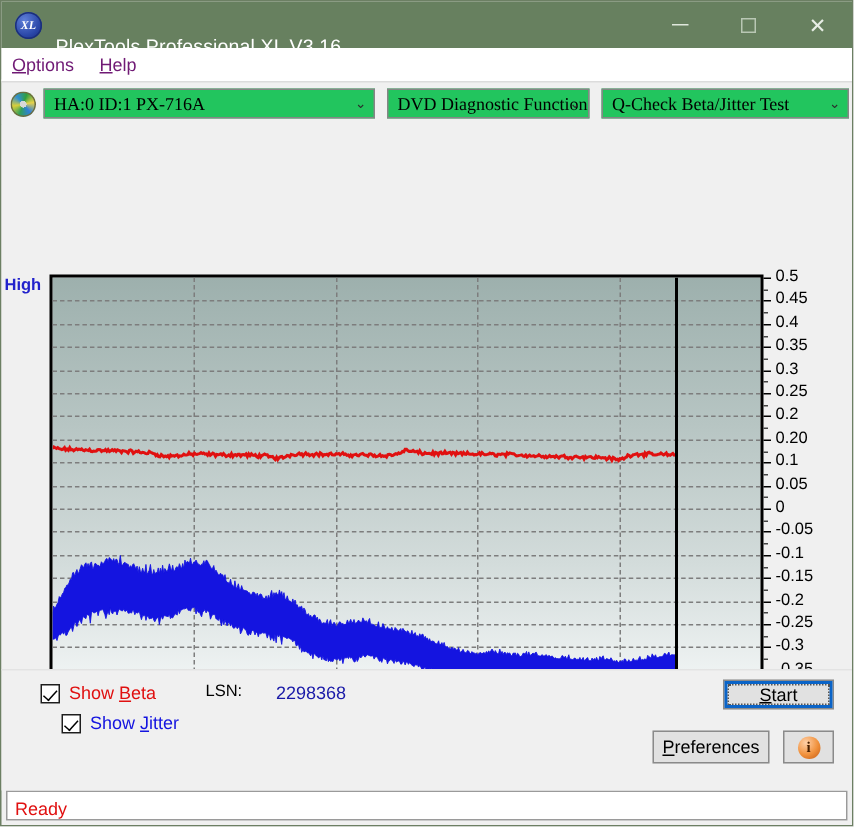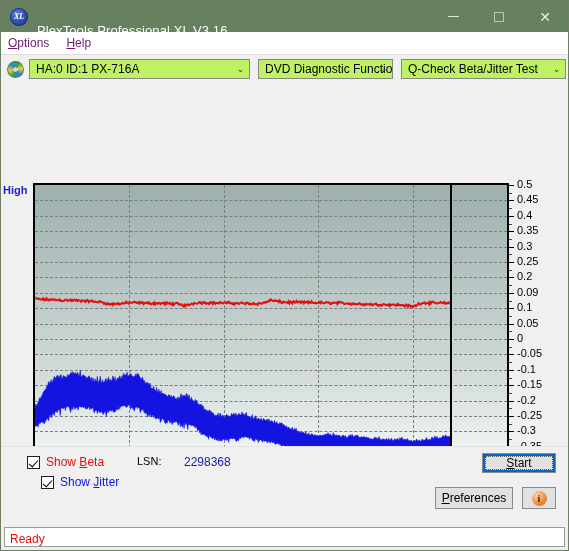--- a/index.html
+++ b/index.html
@@ -58,25 +58,25 @@
     border-top:1px solid #dcdcdc;
   }
   .disc-icon{
     width:17px;height:17px;border-radius:50%;margin-right:5px;flex:0 0 auto;
     background:
       radial-gradient(circle at 50% 50%, #d8d8d8 0 18%, transparent 19%),
       conic-gradient(from 20deg,#2f9f3f,#e8d24a,#2f7fd8,#2fa05a,#d9cf3a,#2f8fd0,#2f9f3f);
     box-shadow:0 0 0 1px #6d6d3f inset;
   }
   .combo{
-    height:20px;background:#bef264;
+    height:20px;background:#22c55e;
     border:1px solid #868686;
     display:flex;align-items:center;
     font-size:12px;color:#000;box-sizing:border-box;
-    position:relative;margin-right:8px;
+    position:relative;margin-right:8px;font-family:Liberation Serif, serif;
   }
   .combo .val{padding-left:6px;white-space:nowrap;overflow:hidden;}
   .combo .chev{
     position:absolute;right:0;top:0;bottom:0;width:17px;
     display:flex;align-items:center;justify-content:center;
     color:#2b2b2b;font-size:9px;
   }
   #combo-drive{width:221px;}
   #combo-function{width:135px;}
   #combo-test{width:165px;margin-right:0;}
@@ -244,21 +244,21 @@
       <div class="ylab" style="top: 126.8px;">0.4</div>
       <div class="ytick" style="top: 148.2px;"></div>
       <div class="ylab" style="top: 142.2px;">0.35</div>
       <div class="ytick" style="top: 163.6px;"></div>
       <div class="ylab" style="top: 157.6px;">0.3</div>
       <div class="ytick" style="top: 179px;"></div>
       <div class="ylab" style="top: 173px;">0.25</div>
       <div class="ytick" style="top: 194.4px;"></div>
       <div class="ylab" style="top: 188.4px;">0.2</div>
       <div class="ytick" style="top: 209.8px;"></div>
-      <div class="ylab" style="top: 203.8px;">0.09</div>
+      <div class="ylab" style="top: 203.8px;">0.20</div>
       <div class="ytick" style="top: 225.2px;"></div>
       <div class="ylab" style="top: 219.2px;">0.1</div>
       <div class="ytick" style="top: 240.6px;"></div>
       <div class="ylab" style="top: 234.6px;">0.05</div>
       <div class="ytick" style="top: 256px;"></div>
       <div class="ylab" style="top: 250px;">0</div>
       <div class="ytick" style="top: 271.4px;"></div>
       <div class="ylab" style="top: 265.4px;">-0.05</div>
       <div class="ytick" style="top: 286.8px;"></div>
       <div class="ylab" style="top: 280.8px;">-0.1</div>

